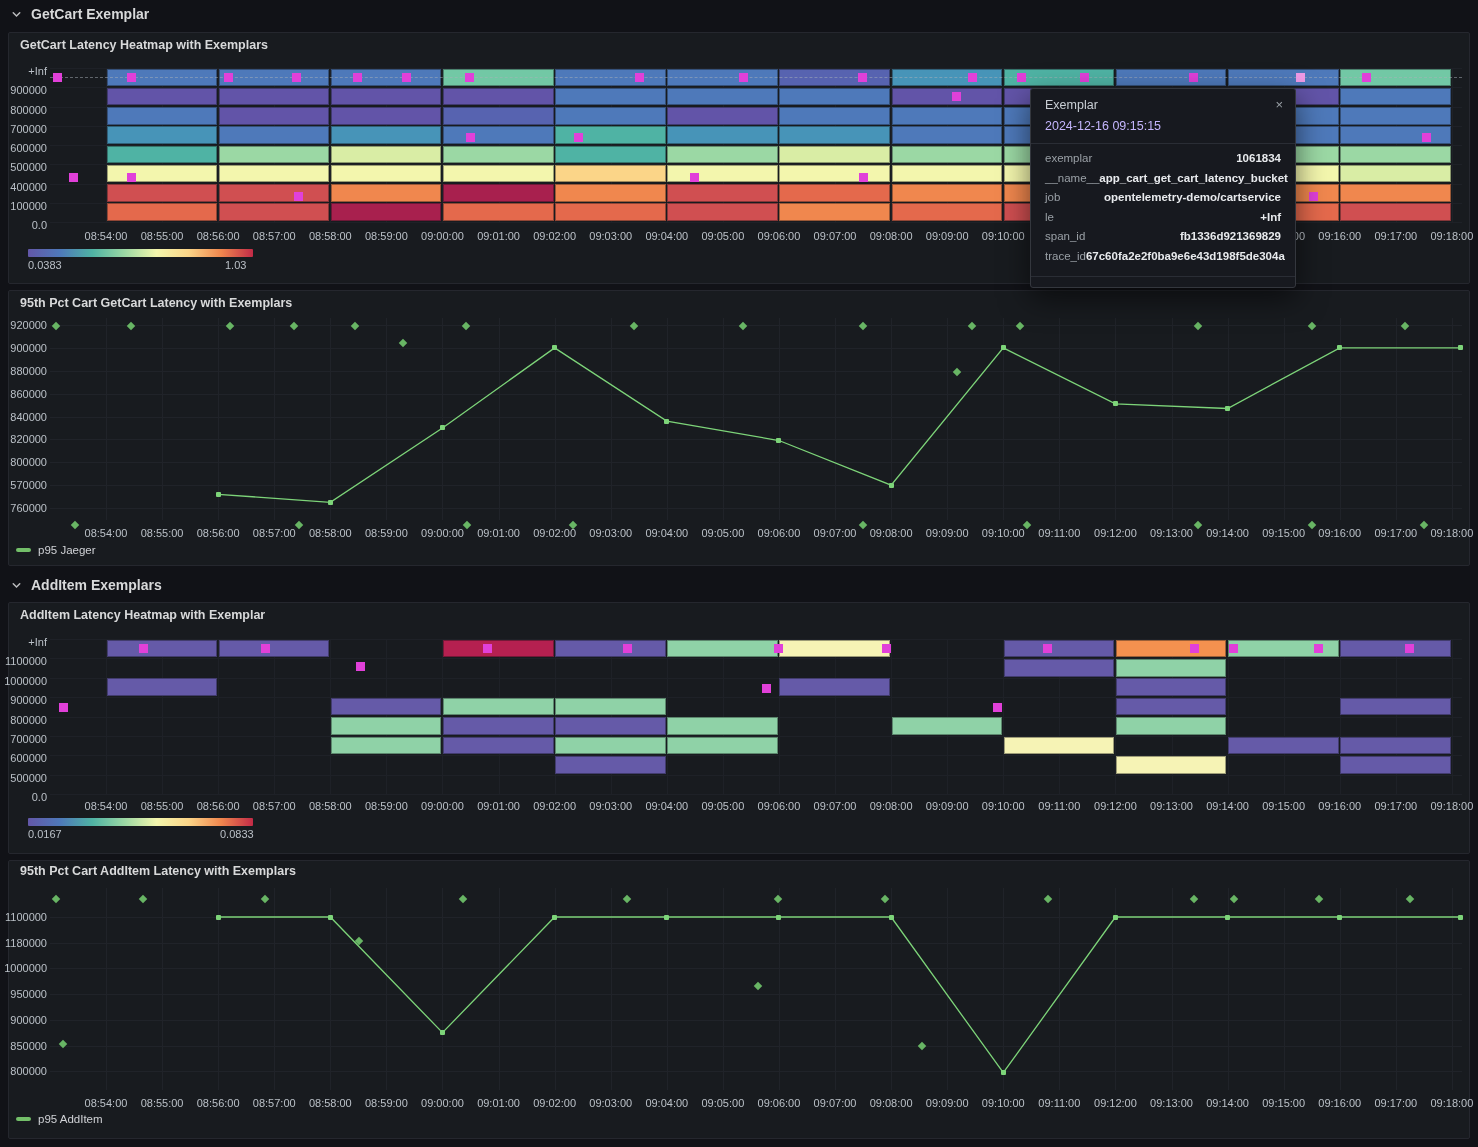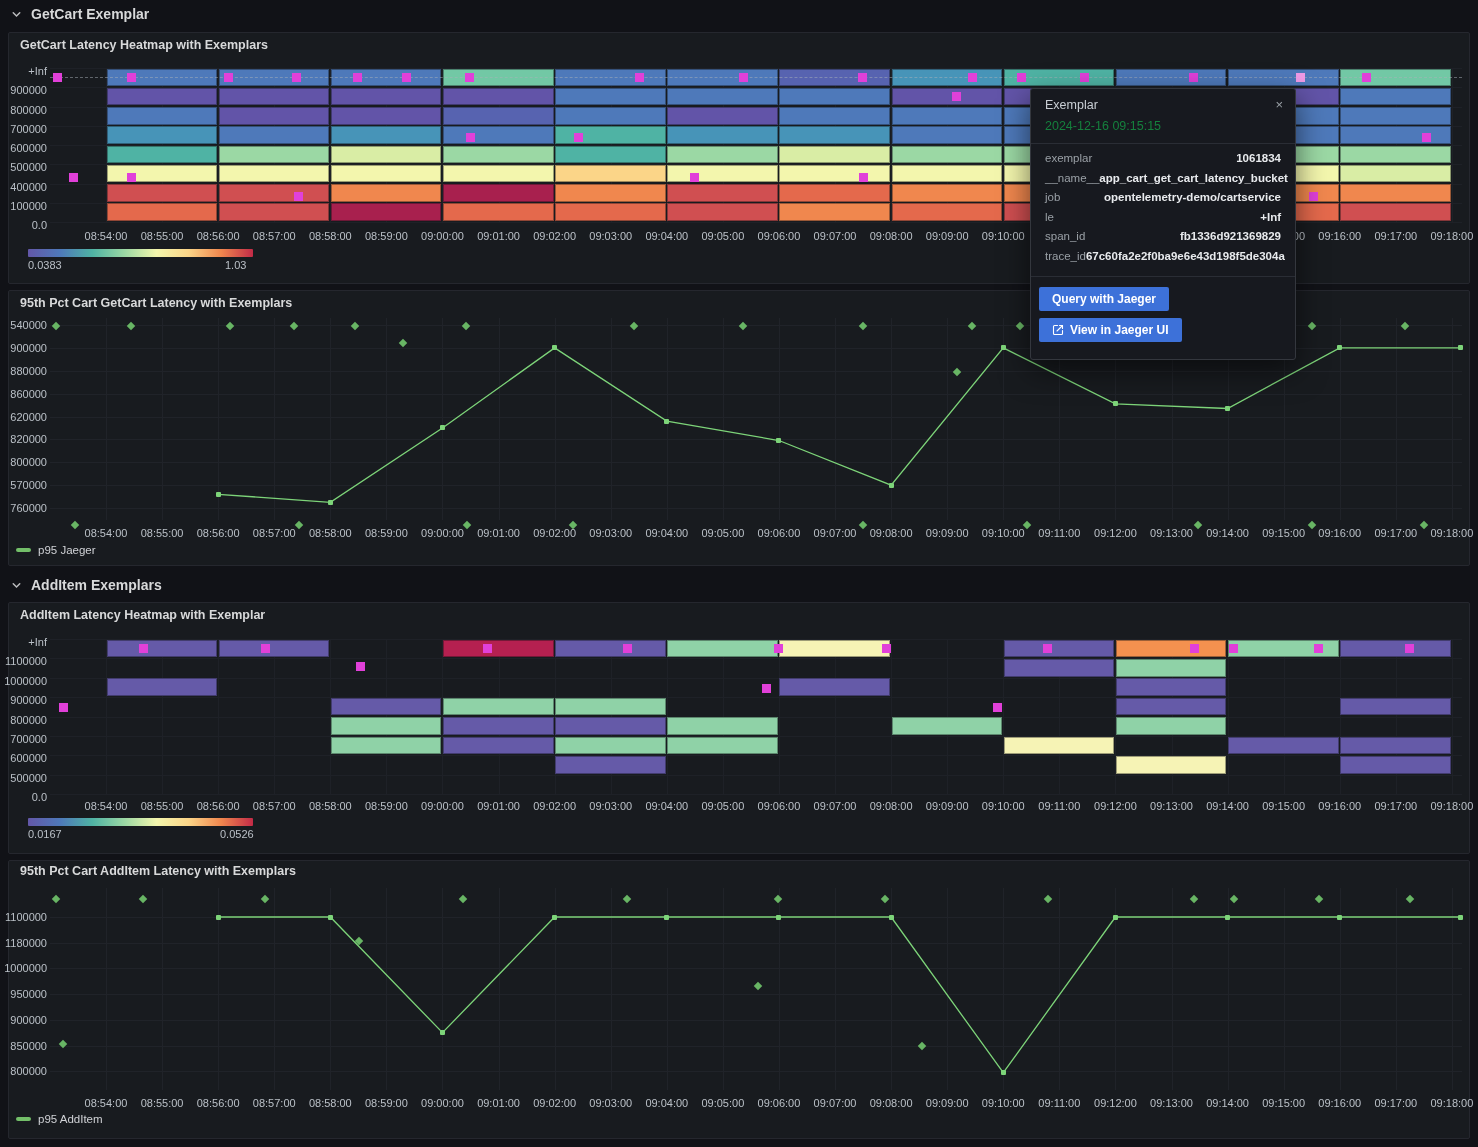--- a/index.html
+++ b/index.html
@@ -24,21 +24,21 @@
   .legend{position:absolute;display:flex;align-items:center;gap:7px;color:#d0d2d6;font-size:11.5px;}
   .legend .swatch{width:15px;height:4px;border-radius:2px;}
   svg.overlay{position:absolute;left:0;top:0;pointer-events:none;}
   
   #tooltip{position:absolute;left:1030px;top:88px;width:266px;box-sizing:border-box;
            background:#17191f;border:1px solid #34373e;border-radius:3px;z-index:50;
            box-shadow:0 10px 30px rgba(0,0,0,.55);color:#d5d8dc;font-size:12px;padding:0 0 10px 0;}
   #tooltip .tt-head{padding:9px 12px 2px 14px;display:flex;justify-content:space-between;align-items:flex-start;}
   #tooltip .tt-title{font-size:12.5px;color:#c9ced4;}
   #tooltip .tt-close{color:#9aa0a6;cursor:pointer;font-size:13px;line-height:13px;}
-  #tooltip .tt-date{padding:5px 14px 10px 14px;font-size:12.5px;color:#15803d;border-bottom:1px solid #2a2d35;}
+  #tooltip .tt-date{padding:5px 14px 10px 14px;font-size:12.5px;color:#c4b5fd;border-bottom:1px solid #2a2d35;}
   #tooltip .tt-rows{padding:8px 14px 6px 14px;border-bottom:1px solid #2a2d35;}
   #tooltip .tt-row{display:flex;justify-content:space-between;align-items:baseline;height:19.6px;}
   #tooltip .tt-k{color:#9aa0a6;font-size:11.5px;}
   #tooltip .tt-v{color:#e8eaed;font-weight:700;font-size:11.5px;white-space:nowrap;}
   #tooltip .tt-btns{padding:10px 14px 0 8px;}
   .jbtn{display:flex;align-items:center;gap:6px;background:#3d71d9;color:#fff;border:none;border-radius:2px;
         font-family:"Liberation Sans",sans-serif;font-size:12px;font-weight:600;padding:5px 13px;margin-bottom:7px;cursor:pointer;width:max-content;}
 </style>
 </head>
 <body>
@@ -263,29 +263,29 @@
       <div class="exem" style="position: absolute; left: 131px; top: 177px; background: rgb(225, 64, 217);"></div>
       <div class="exem" style="position: absolute; left: 694px; top: 177px; background: rgb(225, 64, 217);"></div>
       <div class="exem" style="position: absolute; left: 863px; top: 177px; background: rgb(225, 64, 217);"></div>
       <div class="exem" style="position: absolute; left: 298px; top: 196px; background: rgb(225, 64, 217);"></div>
       <div class="exem" style="position: absolute; left: 1313px; top: 196px; background: rgb(225, 64, 217);"></div>
       <div class="exem" style="position: absolute; left: 1300px; top: 77px; background: rgb(239, 154, 230);"></div>
       <div class="gradbar" style="position: absolute; left: 28px; top: 249px; width: 225px; background: linear-gradient(to right, rgb(99, 87, 168), rgb(78, 121, 186), rgb(79, 179, 164), rgb(155, 216, 164), rgb(243, 246, 173), rgb(251, 213, 136), rgb(240, 135, 78), rgb(194, 43, 71));"></div>
       <div class="gradlab" style="position: absolute; left: 28px; top: 259px;">0.0383</div>
       <div class="gradlab" style="position: absolute; left: 225px; top: 259px;">1.03</div>
       <div class="hgrid" style="position: absolute; left: 50px; width: 1412px; top: 325px; background: rgb(32, 35, 41);"></div>
-      <div class="ylab" style="position: absolute; top: 319px;">540000</div>
+      <div class="ylab" style="position: absolute; top: 319px;">920000</div>
       <div class="hgrid" style="position: absolute; left: 50px; width: 1412px; top: 347.875px; background: rgb(32, 35, 41);"></div>
       <div class="ylab" style="position: absolute; top: 341.875px;">900000</div>
       <div class="hgrid" style="position: absolute; left: 50px; width: 1412px; top: 370.75px; background: rgb(32, 35, 41);"></div>
       <div class="ylab" style="position: absolute; top: 364.75px;">880000</div>
       <div class="hgrid" style="position: absolute; left: 50px; width: 1412px; top: 393.625px; background: rgb(32, 35, 41);"></div>
       <div class="ylab" style="position: absolute; top: 387.625px;">860000</div>
       <div class="hgrid" style="position: absolute; left: 50px; width: 1412px; top: 416.5px; background: rgb(32, 35, 41);"></div>
-      <div class="ylab" style="position: absolute; top: 410.5px;">620000</div>
+      <div class="ylab" style="position: absolute; top: 410.5px;">840000</div>
       <div class="hgrid" style="position: absolute; left: 50px; width: 1412px; top: 439.375px; background: rgb(32, 35, 41);"></div>
       <div class="ylab" style="position: absolute; top: 433.375px;">820000</div>
       <div class="hgrid" style="position: absolute; left: 50px; width: 1412px; top: 462.25px; background: rgb(32, 35, 41);"></div>
       <div class="ylab" style="position: absolute; top: 456.25px;">800000</div>
       <div class="hgrid" style="position: absolute; left: 50px; width: 1412px; top: 485.125px; background: rgb(32, 35, 41);"></div>
       <div class="ylab" style="position: absolute; top: 479.125px;">570000</div>
       <div class="hgrid" style="position: absolute; left: 50px; width: 1412px; top: 508px; background: rgb(32, 35, 41);"></div>
       <div class="ylab" style="position: absolute; top: 502px;">760000</div>
       <div class="vgrid" style="position: absolute; left: 106px; top: 318px; height: 202px; background: rgb(32, 35, 41);"></div>
       <div class="vgrid" style="position: absolute; left: 162.08px; top: 318px; height: 202px; background: rgb(32, 35, 41);"></div>
@@ -495,21 +495,21 @@
       <div class="exem" style="position: absolute; left: 1194px; top: 648px; background: rgb(225, 64, 217);"></div>
       <div class="exem" style="position: absolute; left: 1233px; top: 648px; background: rgb(225, 64, 217);"></div>
       <div class="exem" style="position: absolute; left: 1318px; top: 648px; background: rgb(225, 64, 217);"></div>
       <div class="exem" style="position: absolute; left: 1409px; top: 648px; background: rgb(225, 64, 217);"></div>
       <div class="exem" style="position: absolute; left: 360px; top: 666px; background: rgb(225, 64, 217);"></div>
       <div class="exem" style="position: absolute; left: 63px; top: 707px; background: rgb(225, 64, 217);"></div>
       <div class="exem" style="position: absolute; left: 766px; top: 688px; background: rgb(225, 64, 217);"></div>
       <div class="exem" style="position: absolute; left: 997px; top: 707px; background: rgb(225, 64, 217);"></div>
       <div class="gradbar" style="position: absolute; left: 28px; top: 818px; width: 225px; background: linear-gradient(to right, rgb(99, 87, 168), rgb(78, 121, 186), rgb(79, 179, 164), rgb(155, 216, 164), rgb(243, 246, 173), rgb(251, 213, 136), rgb(240, 135, 78), rgb(194, 43, 71));"></div>
       <div class="gradlab" style="position: absolute; left: 28px; top: 828px;">0.0167</div>
-      <div class="gradlab" style="position: absolute; left: 220px; top: 828px;">0.0526</div>
+      <div class="gradlab" style="position: absolute; left: 220px; top: 828px;">0.0833</div>
       <div class="hgrid" style="position: absolute; left: 50px; width: 1412px; top: 917px; background: rgb(32, 35, 41);"></div>
       <div class="ylab" style="position: absolute; top: 911px;">1100000</div>
       <div class="hgrid" style="position: absolute; left: 50px; width: 1412px; top: 942.7px; background: rgb(32, 35, 41);"></div>
       <div class="ylab" style="position: absolute; top: 936.7px;">1180000</div>
       <div class="hgrid" style="position: absolute; left: 50px; width: 1412px; top: 968.4px; background: rgb(32, 35, 41);"></div>
       <div class="ylab" style="position: absolute; top: 962.4px;">1000000</div>
       <div class="hgrid" style="position: absolute; left: 50px; width: 1412px; top: 994.1px; background: rgb(32, 35, 41);"></div>
       <div class="ylab" style="position: absolute; top: 988.1px;">950000</div>
       <div class="hgrid" style="position: absolute; left: 50px; width: 1412px; top: 1019.8px; background: rgb(32, 35, 41);"></div>
       <div class="ylab" style="position: absolute; top: 1013.8px;">900000</div>
@@ -629,29 +629,14 @@
         </div>
         <div class="tt-row">
           <span class="tt-k">span_id</span>
           <span class="tt-v">fb1336d921369829</span>
         </div>
         <div class="tt-row">
           <span class="tt-k">trace_id</span>
           <span class="tt-v">67c60fa2e2f0ba9e6e43d198f5de304a</span>
         </div>
       </div>
-    <div class="tt-btns">
-      <button class="jbtn">
-        <span>Query with Jaeger</span>
-      </button>
-      <button class="jbtn">
-        <span style="display:flex">
-          <svg width="12" height="12" viewBox="0 0 24 24" fill="none" stroke="#fff" stroke-width="2.2" stroke-linecap="round" stroke-linejoin="round">
-              <path d="M15 3h6v6"></path>
-              <path d="M10 14 21 3"></path>
-              <path d="M21 13v6a2 2 0 0 1-2 2H5a2 2 0 0 1-2-2V5a2 2 0 0 1 2-2h6"></path>
-            </svg>
-        </span>
-        <span>View in Jaeger UI</span>
-      </button>
-    </div>
   </div>
 </div>
 
 </body></html>

